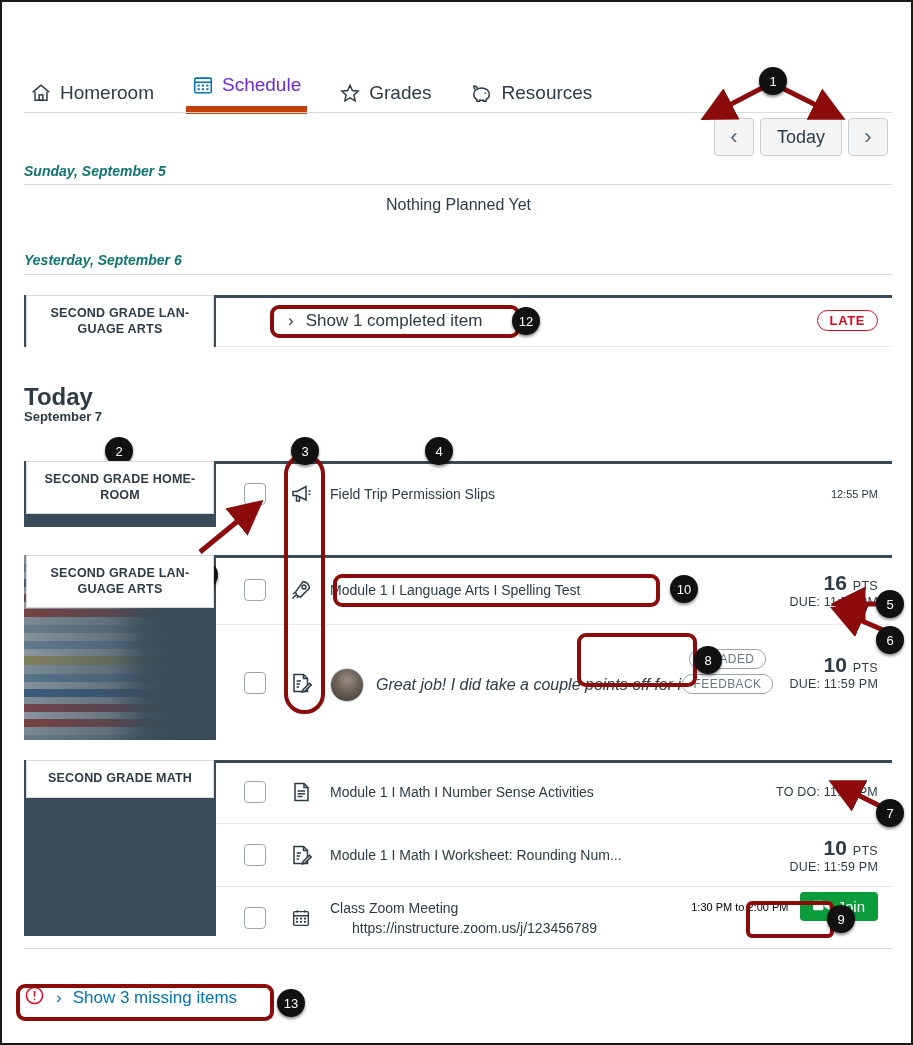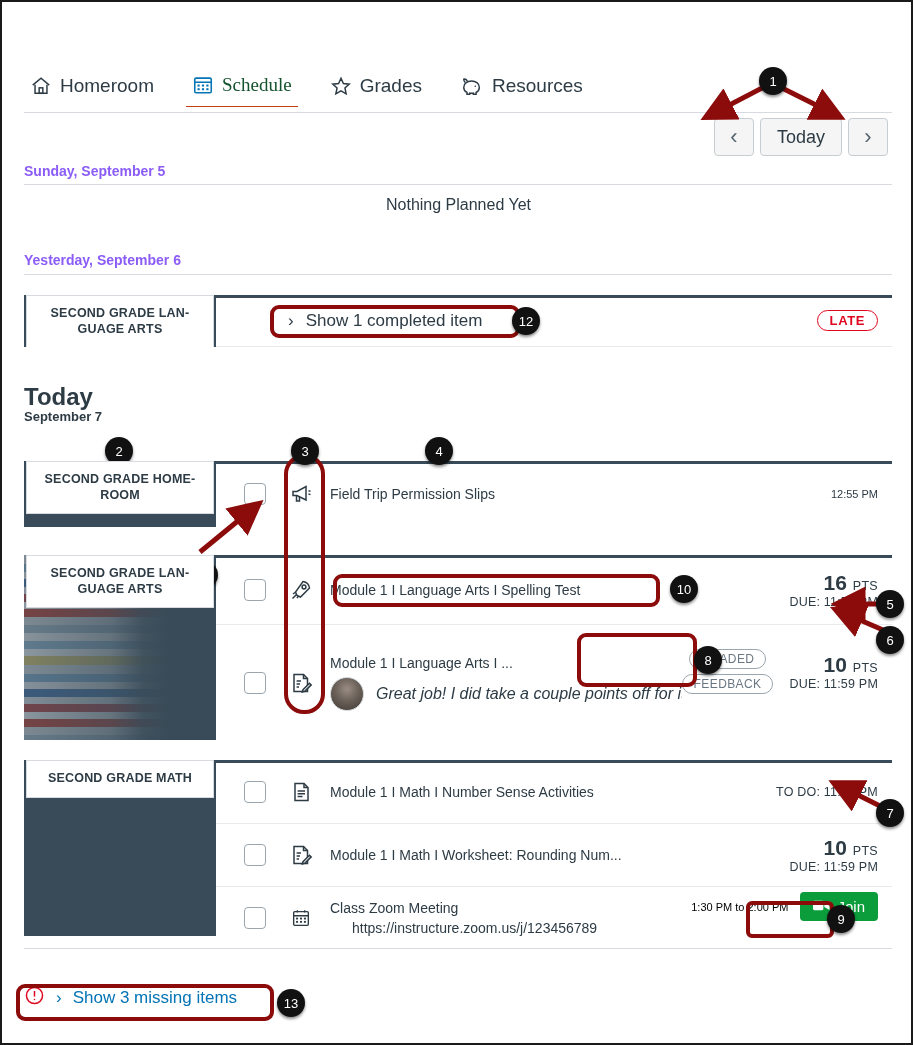--- a/index.html
+++ b/index.html
@@ -25,42 +25,42 @@
   .tabbar {
     position: absolute; left: 22px; top: 70px;
     display: flex; align-items: flex-end; gap: 26px;
   }
   .tab {
     display: flex; align-items: center; gap: 8px;
     font-size: 19px; color: #2D3B45;
     padding: 2px 6px 10px 6px;
     cursor: pointer;
   }
-  .tab.active { color: #14532d; border-bottom: 1px solid #c2410c; font-family: Liberation Serif, serif; }
+  .tab.active { color: #6d28d9; border-bottom: 8px solid #c2410c; }
   .tab svg { display:block; }
   .hr-top {
     position: absolute; left: 22px; top: 110px; width: 868px;
     border-top: 1px solid #d7dade;
   }
   
   .datenav {
     position: absolute; right: 23px; top: 116px;
     display: flex; gap: 6px; align-items: center;
   }
   .navbtn {
     height: 38px; min-width: 40px;
     background: #f5f5f5; border: 1px solid #c7cdd1; border-radius: 4px;
     display: flex; align-items: center; justify-content: center;
     color: #556572; font-size: 22px; cursor: pointer;
   }
   .navbtn.today { padding: 0 16px; font-size: 18px; color: #2D3B45; }
   
   .day-label {
     position: absolute; left: 22px;
-    font-size: 14px; font-weight: 700; color: #8b5cf6;
+    font-size: 14px; font-weight: 700; color: #0f766e; font-style: italic;
   }
   .day-rule {
     position: absolute; left: 22px; width: 868px;
     border-top: 1px solid #d7dade;
   }
   .nothing {
     position: absolute; left: 0; width: 913px; text-align: center;
     font-size: 16px; color: #2D3B45;
   }
   .today-big {
@@ -313,21 +313,20 @@
         <div class="cb"></div>
         <div class="rowicon">
           <svg width="24" height="24" viewBox="0 0 24 24" fill="none" stroke="#2D3B45" stroke-width="1.5">
             <path d="M5 3.5 H14.5 L18.5 7.5 V20.5 H5 Z"></path>
             <path d="M14.5 3.5 V7.5 H18.5"></path>
             <path d="M7.6 10 H12 M7.6 13 H11 M7.6 16 H10"></path>
             <path d="M20.5 12.2 L14 18.6 L13.3 21 L15.7 20.3 L22.2 13.9 Z" fill="#fff"></path>
           </svg>
         </div>
         <div style="flex:1 1 auto;min-width:0;">
-          <div class="rowtitle" style="margin-bottom:6px;">Module 1 I Language Arts I ...</div>
           <div class="feedback-line">
             <div class="avatar"></div>
             <div class="feedback-text">Great job! I did take a couple points off for it being s...</div>
           </div>
         </div>
         <div class="badges" style="margin-bottom:22px;">
           <div class="badge">GRADED</div>
           <div class="badge">FEEDBACK</div>
         </div>
         <div class="rowright" style="margin-bottom:22px;">

